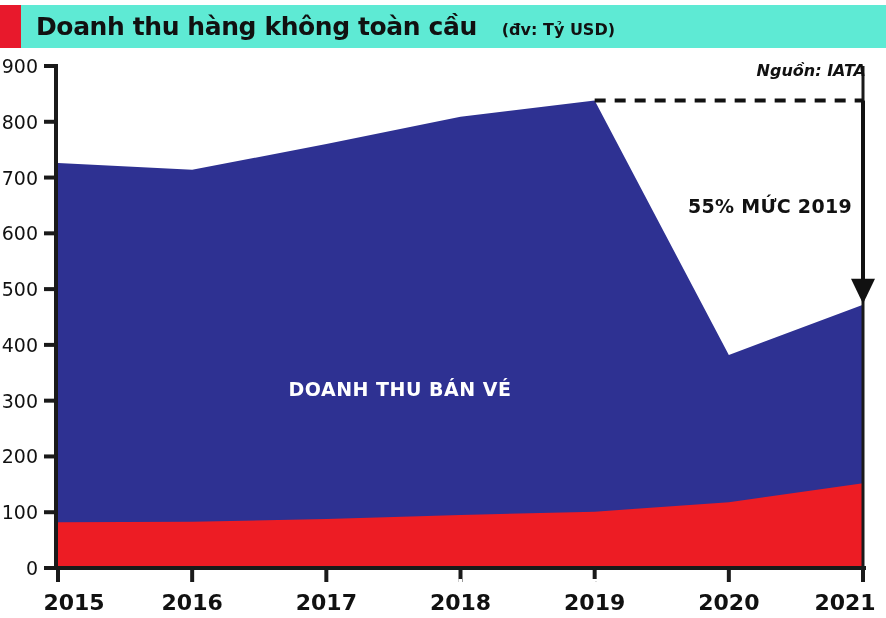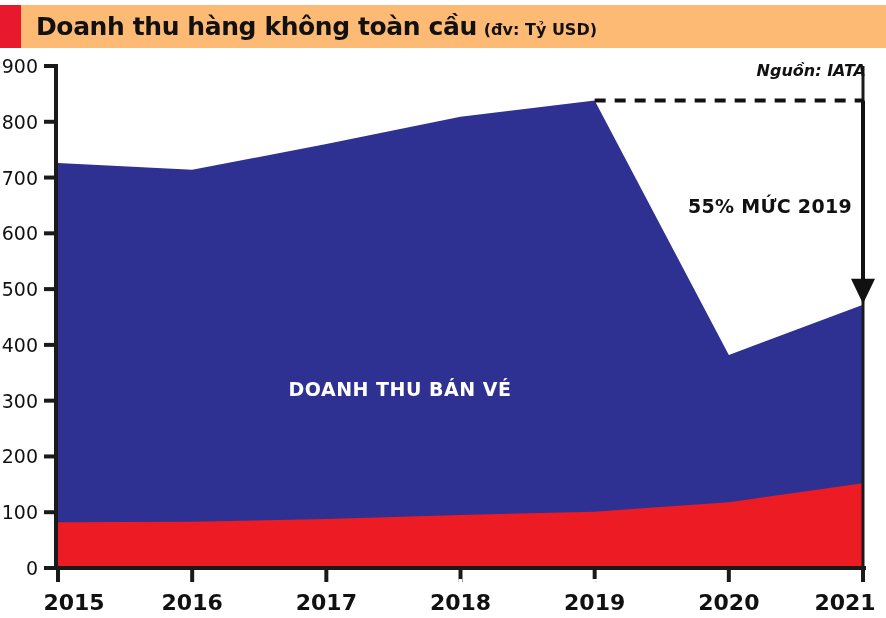--- a/index.html
+++ b/index.html
@@ -15,21 +15,21 @@
     position: relative;
   }
 
   
   #header-band {
     position: absolute;
     left: 0;
     top: 5px;
     width: 886px;
     height: 43px;
-    background: #fdba74;
+    background: #5eead4;
     display: flex;
     align-items: center;
   }
   #header-accent {
     width: 21px;
     height: 43px;
     background: #e8192c;
     flex: 0 0 auto;
   }
   #header-text-wrap {
@@ -44,21 +44,21 @@
     font-size: 25px;
     letter-spacing: -0.4px;
     color: #111111;
     line-height: 1;
   }
   #header-unit {
     font-family: "DejaVu Sans", sans-serif;
     font-weight: bold;
     font-size: 16px;
     color: #111111;
-    margin-left: 7px;
+    margin-left: 25px;
     line-height: 1;
   }
 
   
   #chart-wrap {
     position: absolute;
     left: 0;
     top: 48px;
     width: 886px;
     height: 570px;

